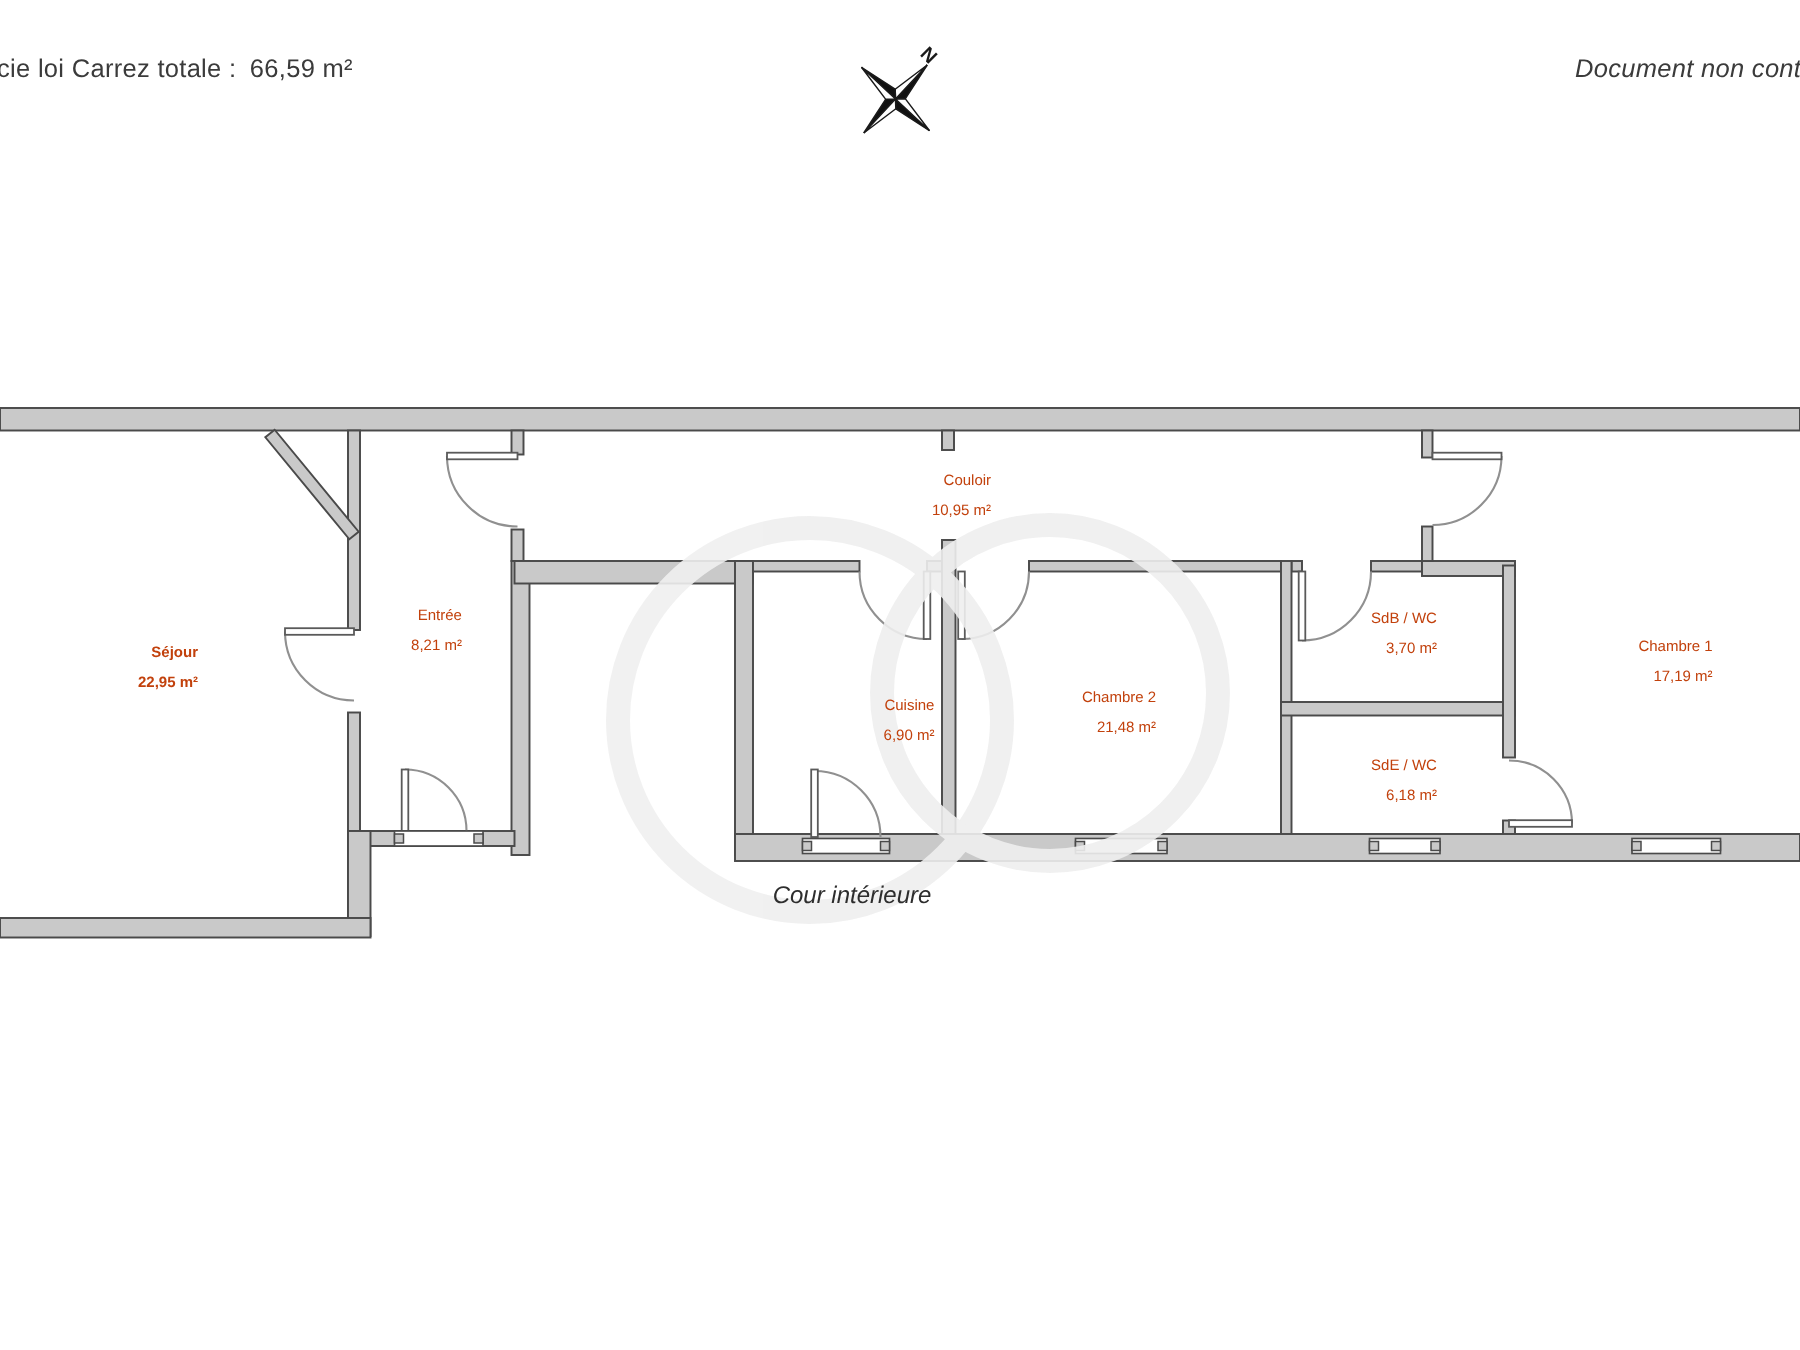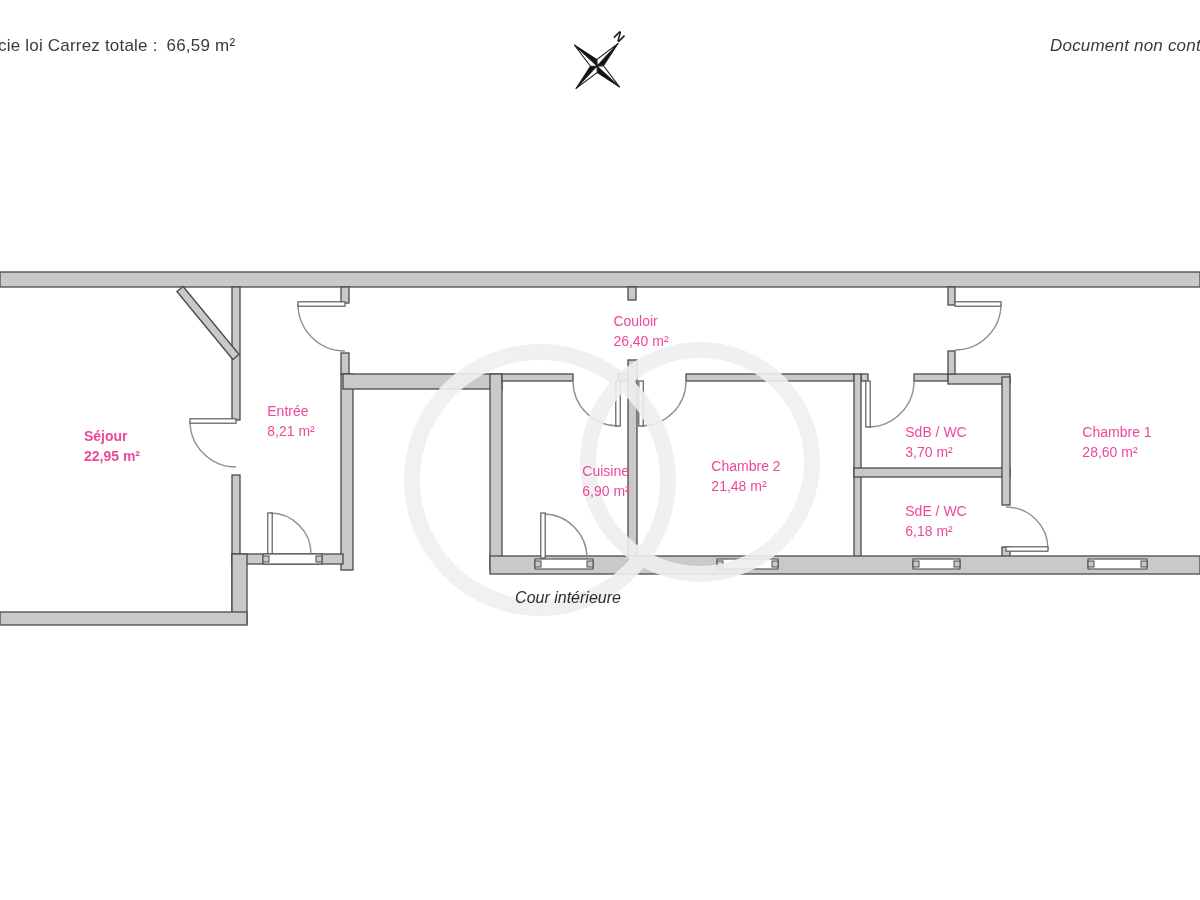--- a/index.html
+++ b/index.html
@@ -9,21 +9,21 @@
     font-family:"Liberation Sans", sans-serif;
     color:#3c3c3c;
   }
   #plan-svg{position:absolute;left:0;top:0;}
   .hdr{position:absolute;white-space:nowrap;font-size:17px;color:#3b3b3b;letter-spacing:.2px;}
   #carrez{left:-2px;top:36px;}
   #carrez .val{margin-left:9px;}
   #disclaimer{left:1050px;top:36px;font-style:italic;}
   .room-label{
     position:absolute;transform:translateX(-50%);
-    text-align:left;font-size:14px;line-height:20px;color:#ec4899;
+    text-align:right;font-size:10px;line-height:20px;color:#c2410c;
     white-space:nowrap;
   }
   .cour-label{
     position:absolute;transform:translateX(-50%);
     font-size:16px;font-style:italic;color:#2e2e2e;white-space:nowrap;
   }
 </style>
 </head>
 <body>
 
@@ -154,38 +154,38 @@
   <div class="room-label" style="left:112px;top:426px;font-weight:bold;">
     <div>Séjour</div>
     <div>22,95 m²</div>
   </div>
   <div class="room-label" style="left:291px;top:401px;">
     <div>Entrée</div>
     <div>8,21 m²</div>
   </div>
   <div class="room-label" style="left:641px;top:311px;">
     <div>Couloir</div>
-    <div>26,40 m²</div>
+    <div>10,95 m²</div>
   </div>
   <div class="room-label" style="left:566px;top:461px;margin-left:40px;">
     <div>Cuisine</div>
     <div>6,90 m²</div>
   </div>
   <div class="room-label" style="left:746px;top:456px;">
     <div>Chambre 2</div>
     <div>21,48 m²</div>
   </div>
-  <div class="room-label" style="left:936px;top:422px;">
+  <div class="room-label" style="left:936px;top:403px;">
     <div>SdB / WC</div>
     <div>3,70 m²</div>
   </div>
   <div class="room-label" style="left:936px;top:501px;">
     <div>SdE / WC</div>
     <div>6,18 m²</div>
   </div>
   <div class="room-label" style="left:1117px;top:412px;margin-top:10px;">
     <div>Chambre 1</div>
-    <div>28,60 m²</div>
+    <div>17,19 m²</div>
   </div>
 
   <div class="cour-label" style="left:568px;top:589px;">Cour intérieure</div>
 
 </div>
 
 </body></html>

